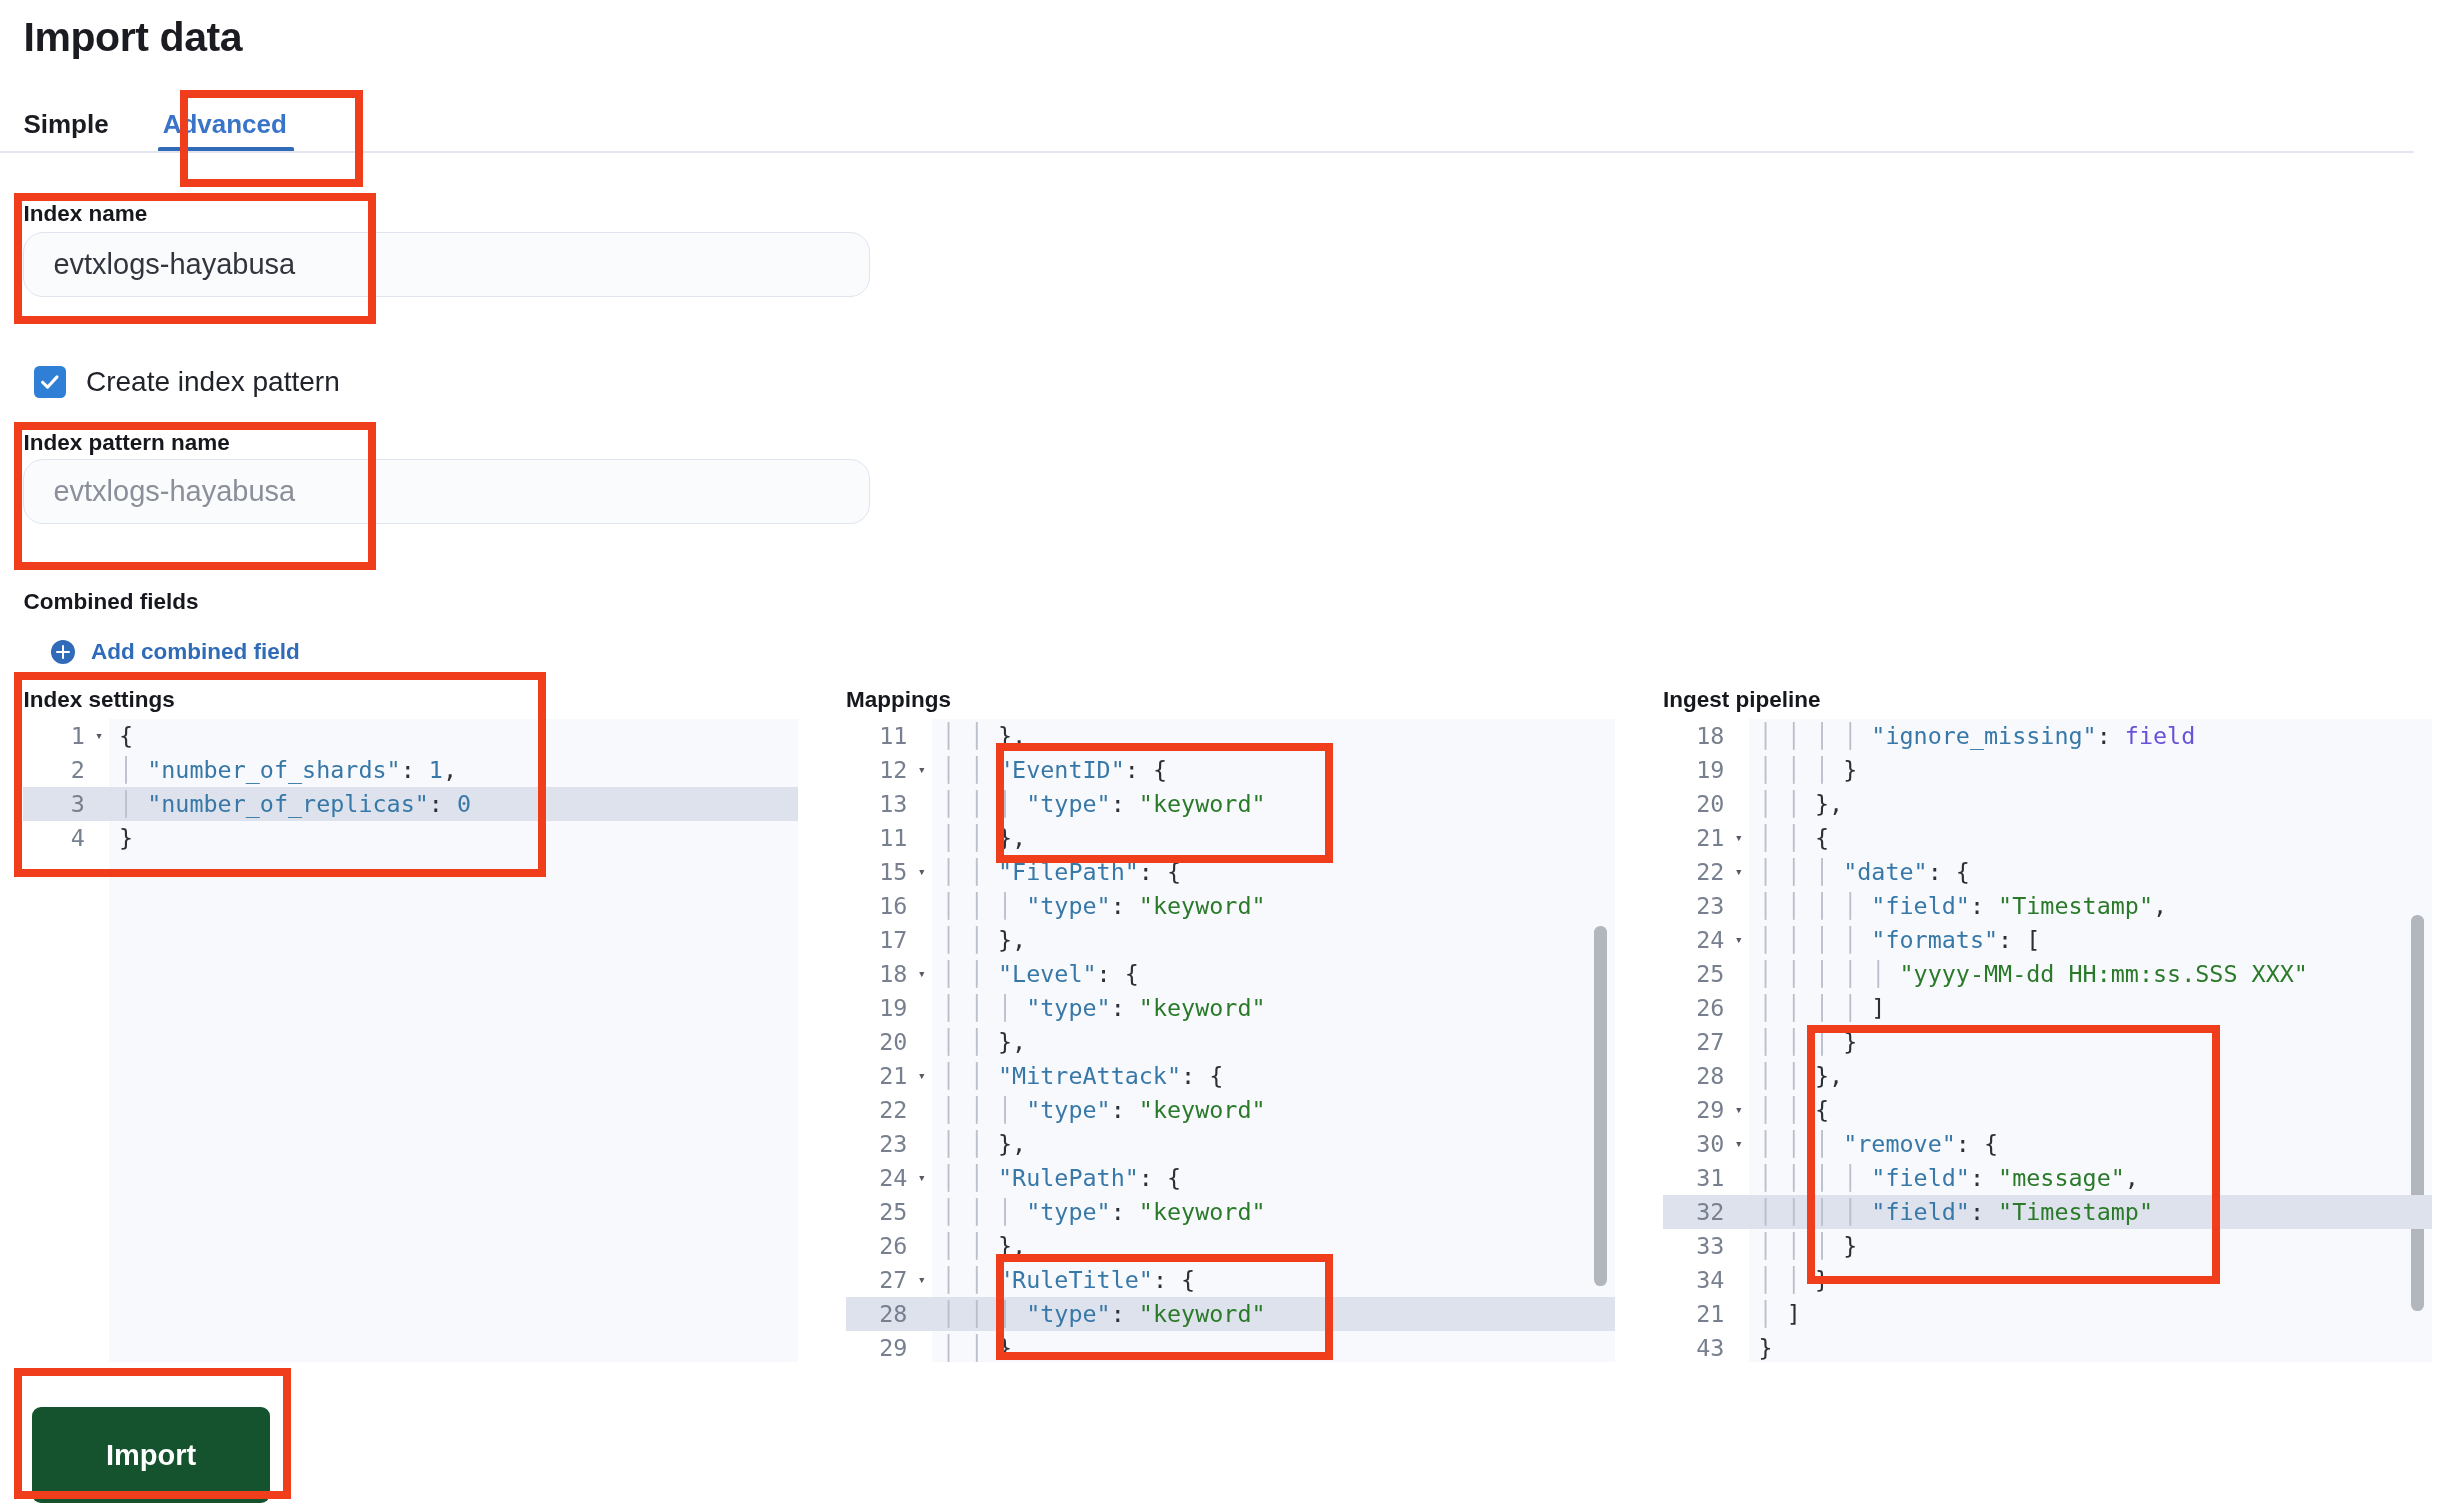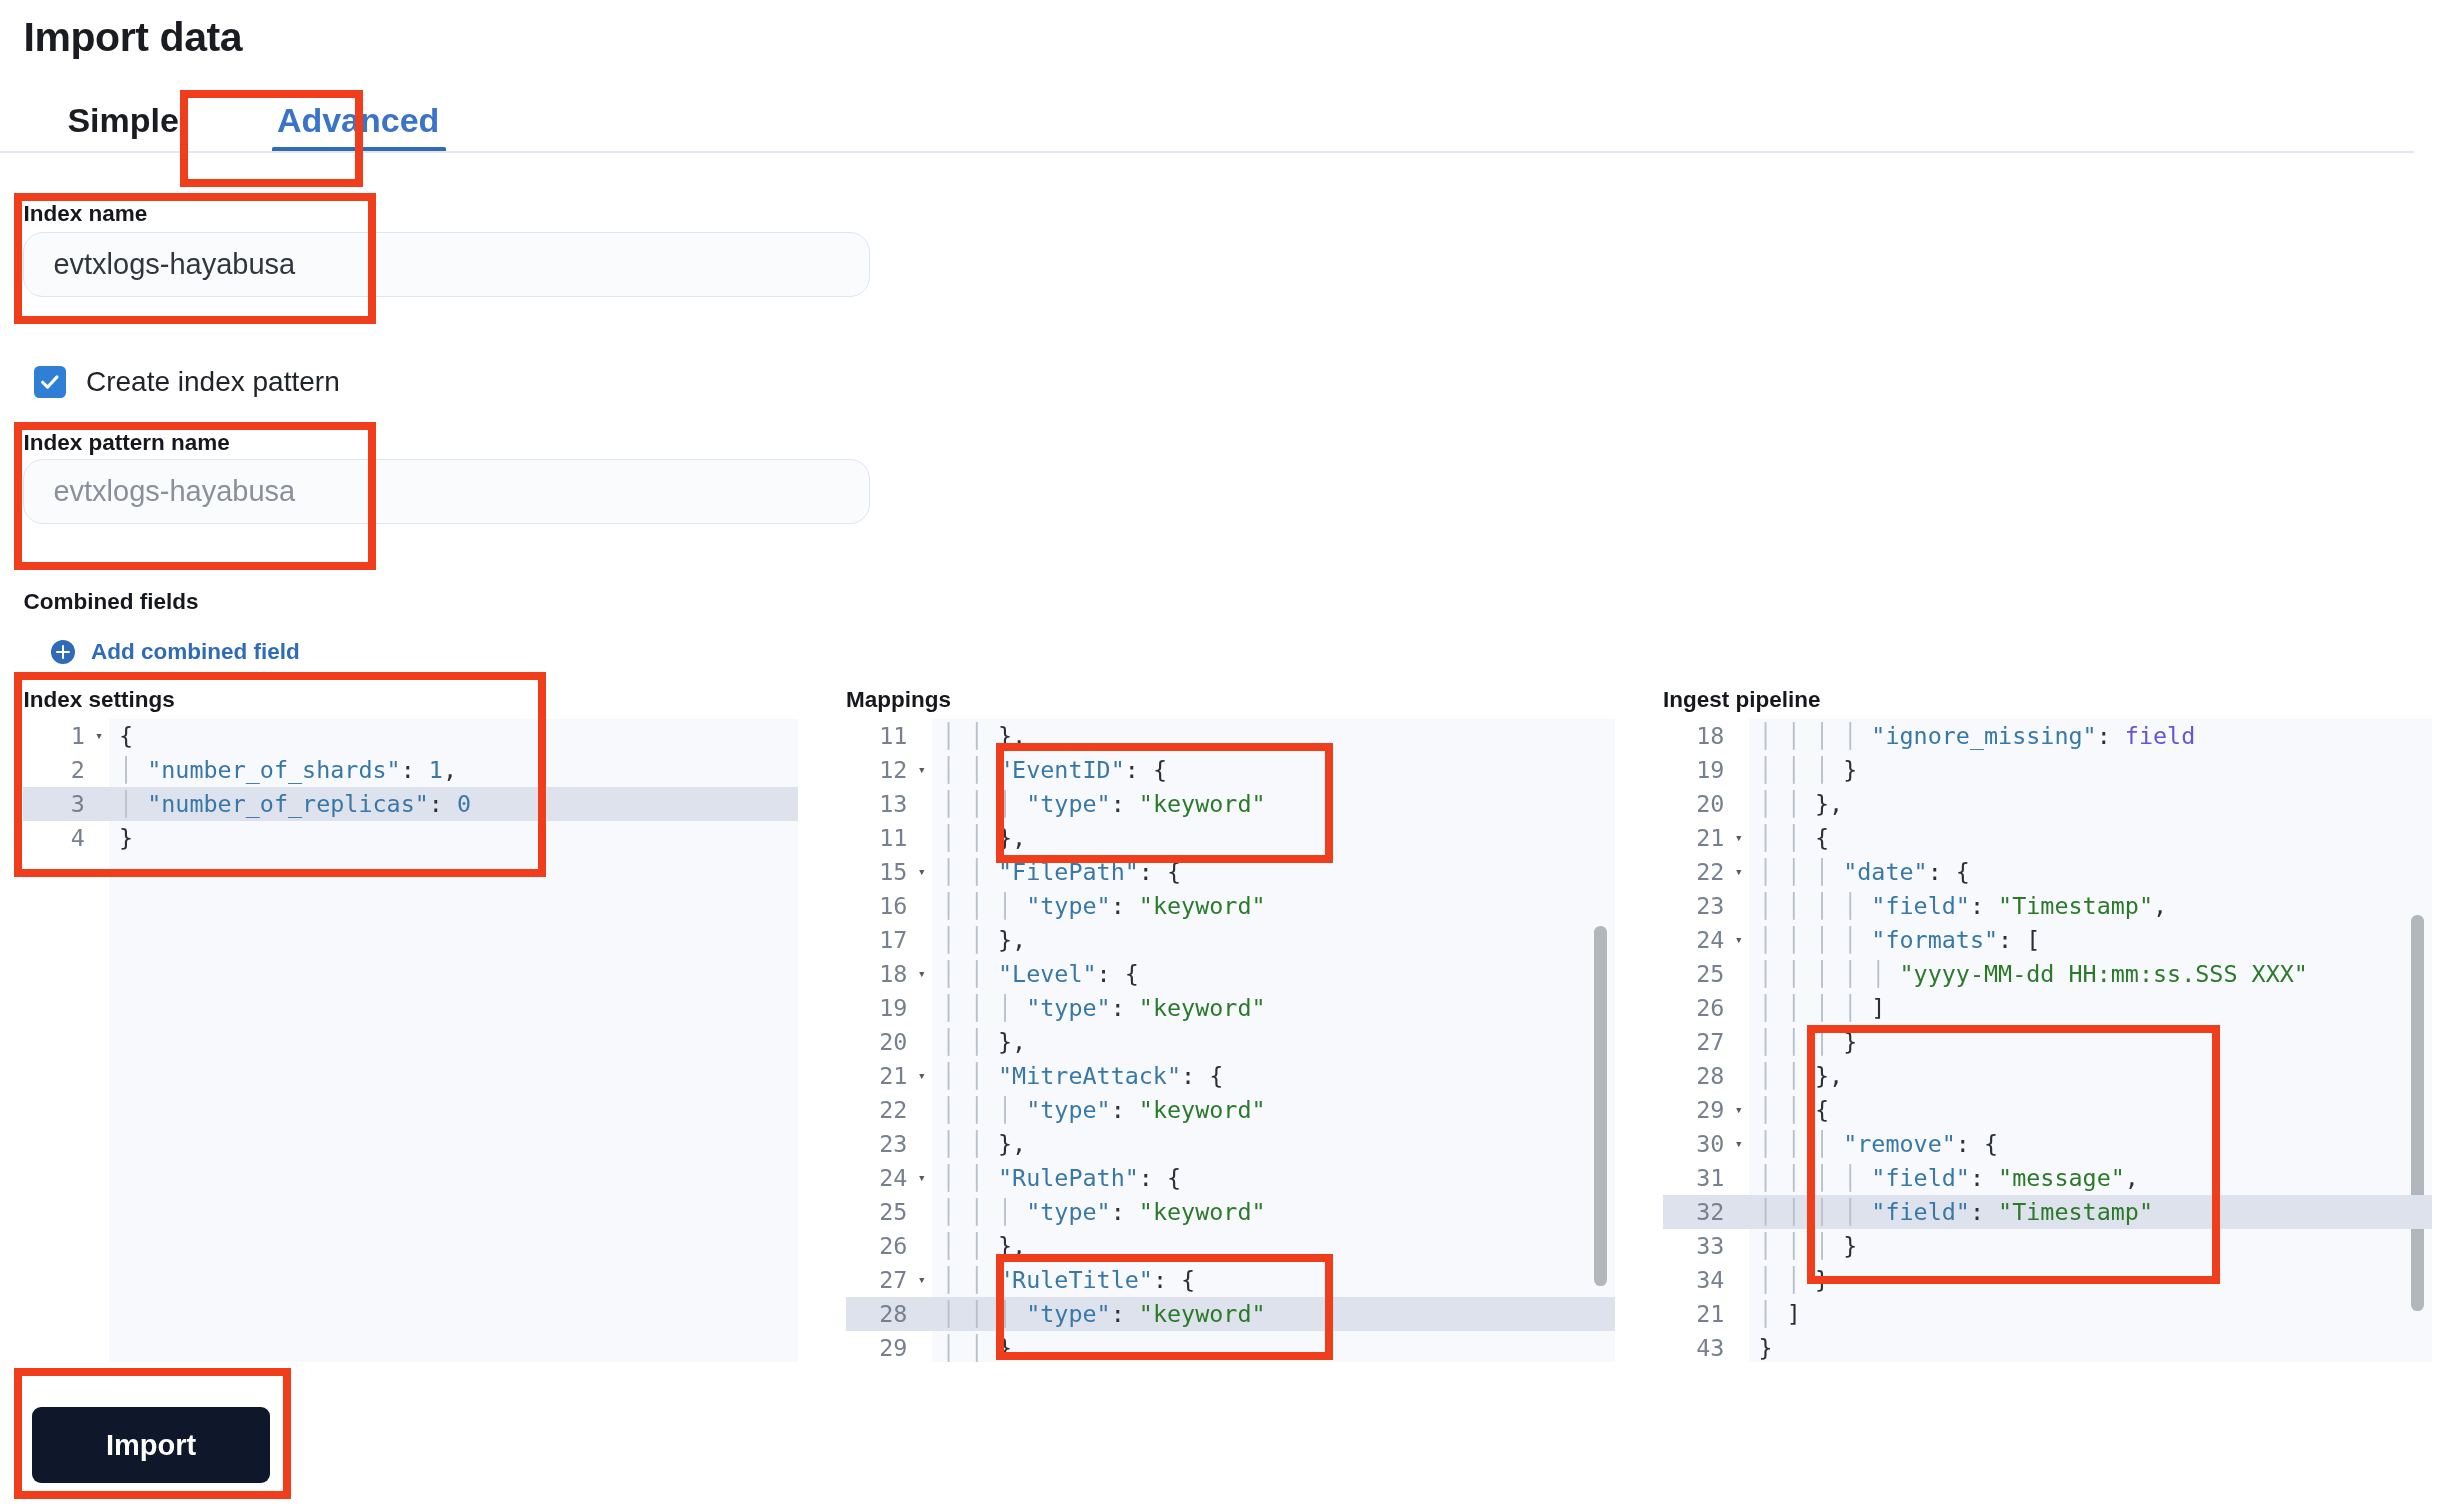--- a/index.html
+++ b/index.html
@@ -16,23 +16,23 @@
   
   .page-title {
     position:absolute; left:23.4px; top:14.4px;
     font-size:41px; font-weight:700; letter-spacing:-0.4px;
     color:#1a1c21;
   }
 
   
   .tabs { position:absolute; left:23.4px; top:97px; display:flex; align-items:flex-end; height:56px; }
   .tab {
-    font-size:34px; font-weight:700; color:#1a1c21;
+    font-size:26px; font-weight:700; color:#1a1c21;
     padding:0 27px 16px 0; line-height:1;
-    position:relative; cursor:pointer;margin-left:44px;
+    position:relative; cursor:pointer;
   }
   .tab.active { color:#3a74c9; padding-left:27px; padding-right:27px; }
   .tab.active::after {
     content:""; position:absolute; left:22.5px; right:20px; bottom:0;
     height:6.3px; background:#2f6bb8; border-radius:1.8px;
   }
   .tab-rule {
     position:absolute; left:0; top:151px; width:2414px; height:1.8px; background:#e3e6ef;
   }
 
@@ -103,22 +103,22 @@
   .tok-bool  { color:#6a52d8; }
   .tok-punc  { color:#2b2f36; }
   .tok-guide { color:#b9bfcb; }
 
   .scroll-thumb {
     position:absolute; width:12.6px; border-radius:6.3px; background:#b2b6bd;
   }
 
   
   .import-btn {
-    position:absolute; left:32px; top:1407px; width:238px; height:76px;
-    background:#0f172a; color:#fff; border:none; border-radius:9px;
+    position:absolute; left:32px; top:1407px; width:238px; height:96px;
+    background:#14532d; color:#fff; border:none; border-radius:9px;
     font-size:29px; font-weight:700; font-family:"Liberation Sans", sans-serif;
     cursor:pointer;
   }
 
   
   .anno {
     position:absolute; border:8px solid #f03e1c; pointer-events:none;
     background:transparent;
   }
 </style>

